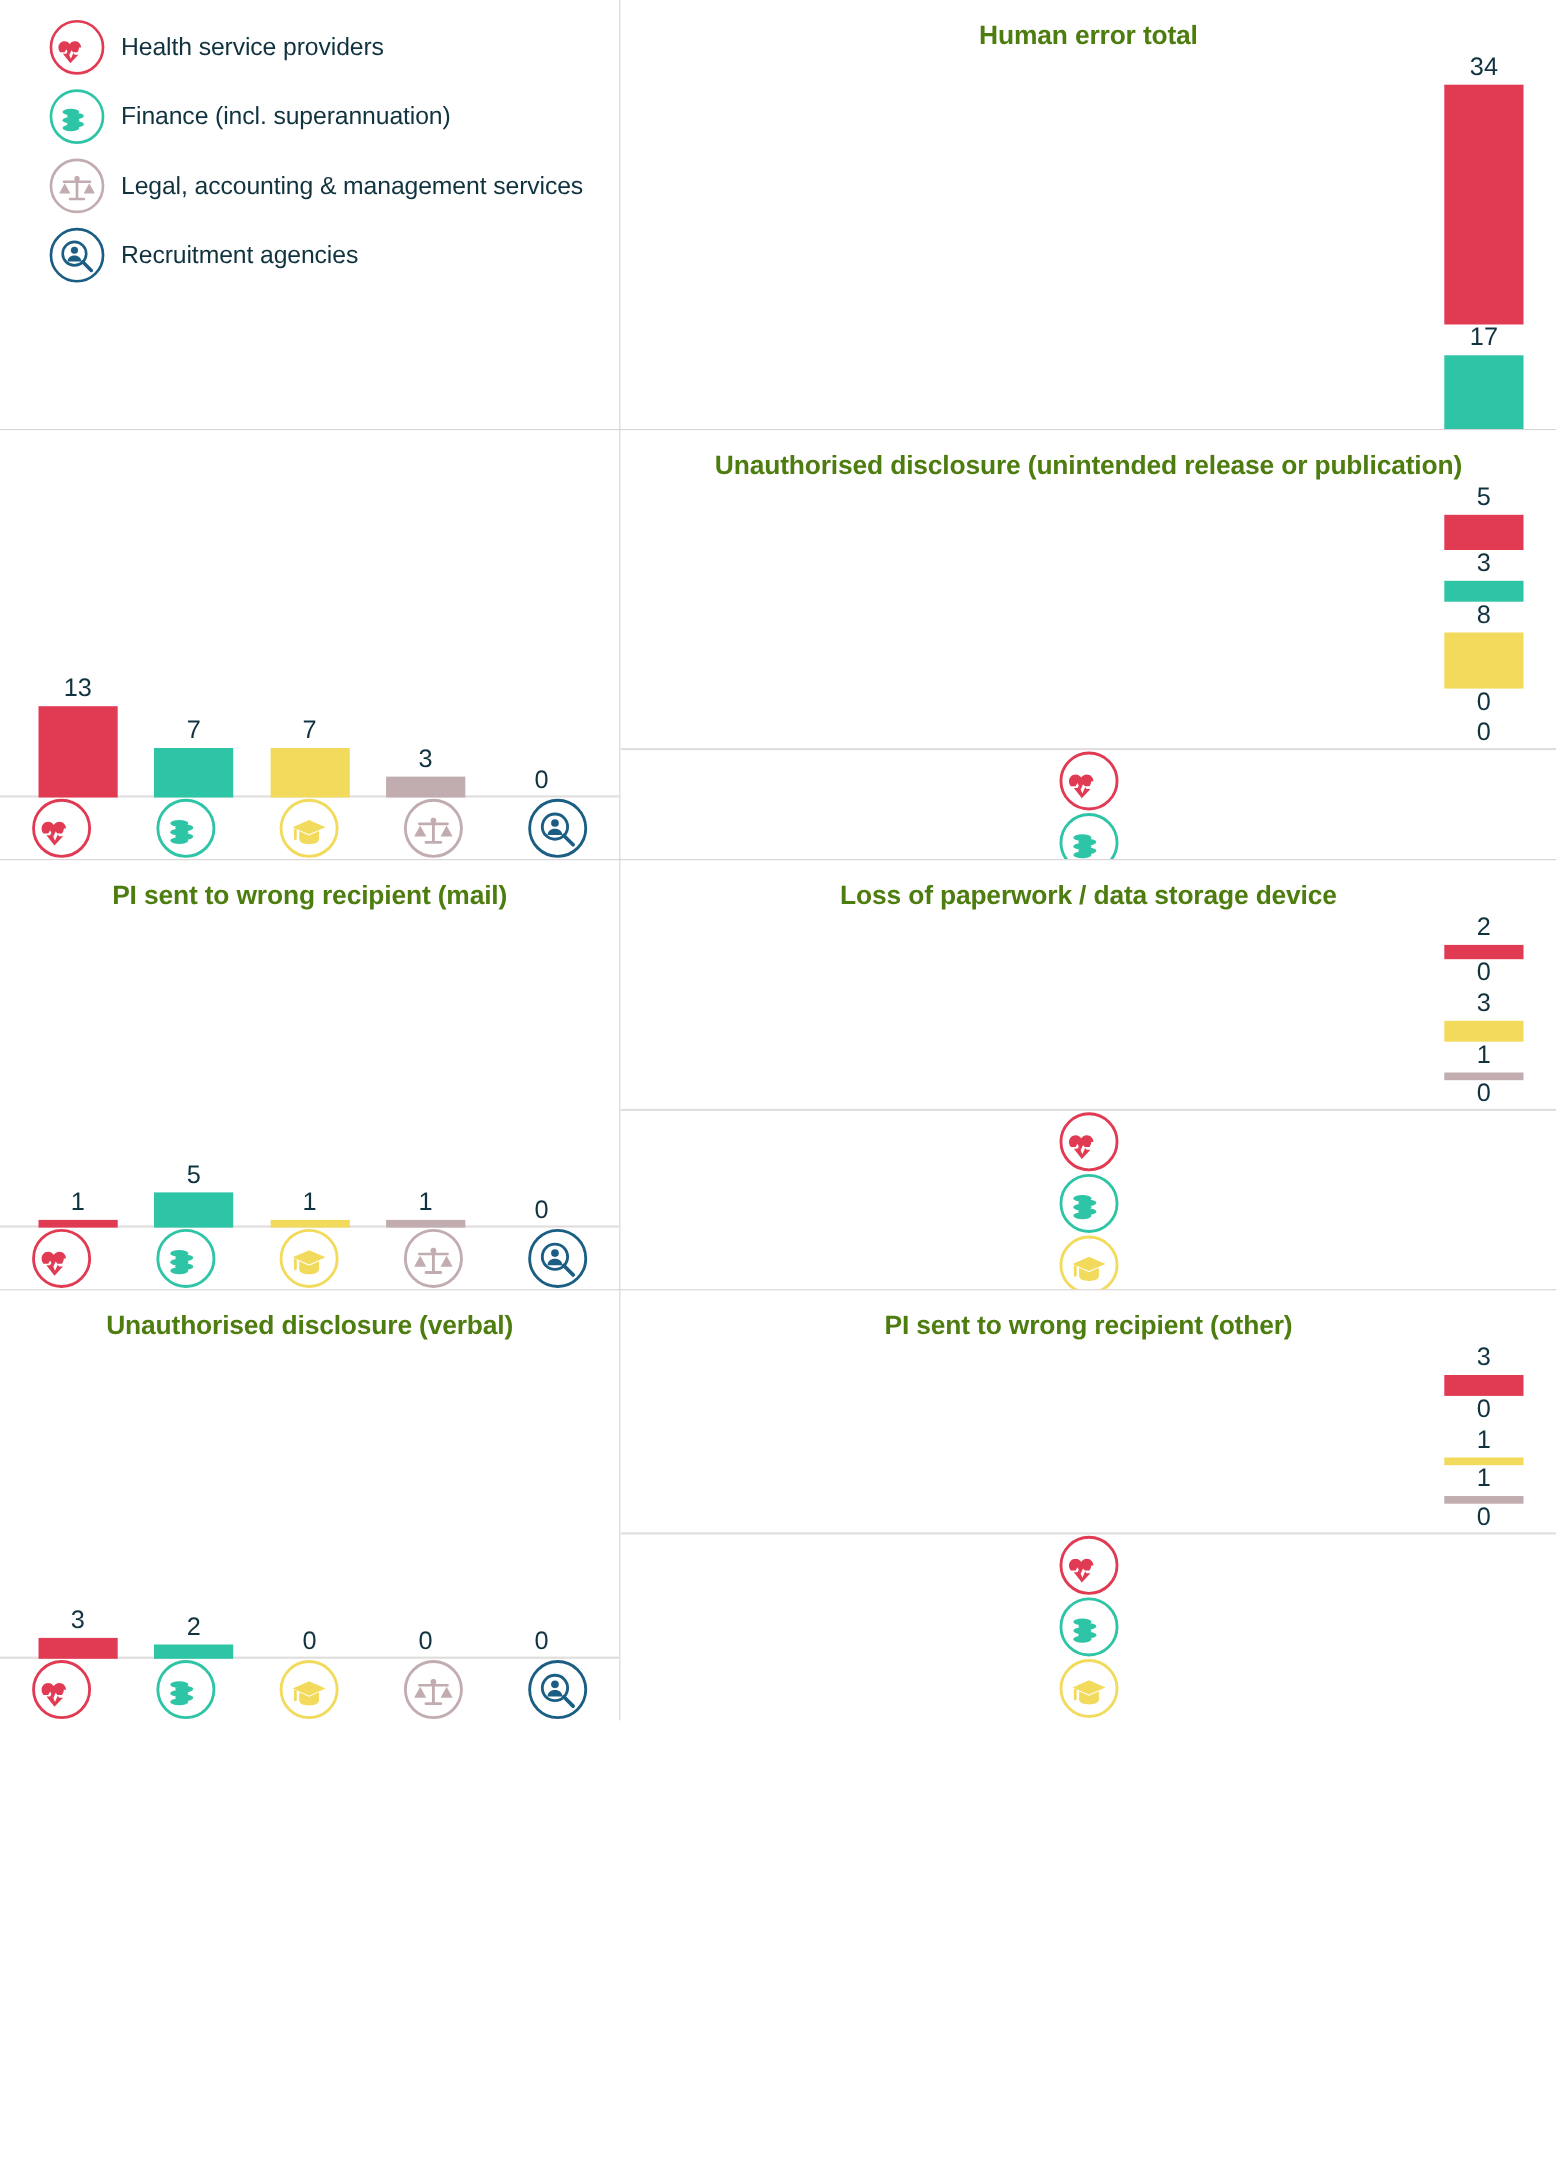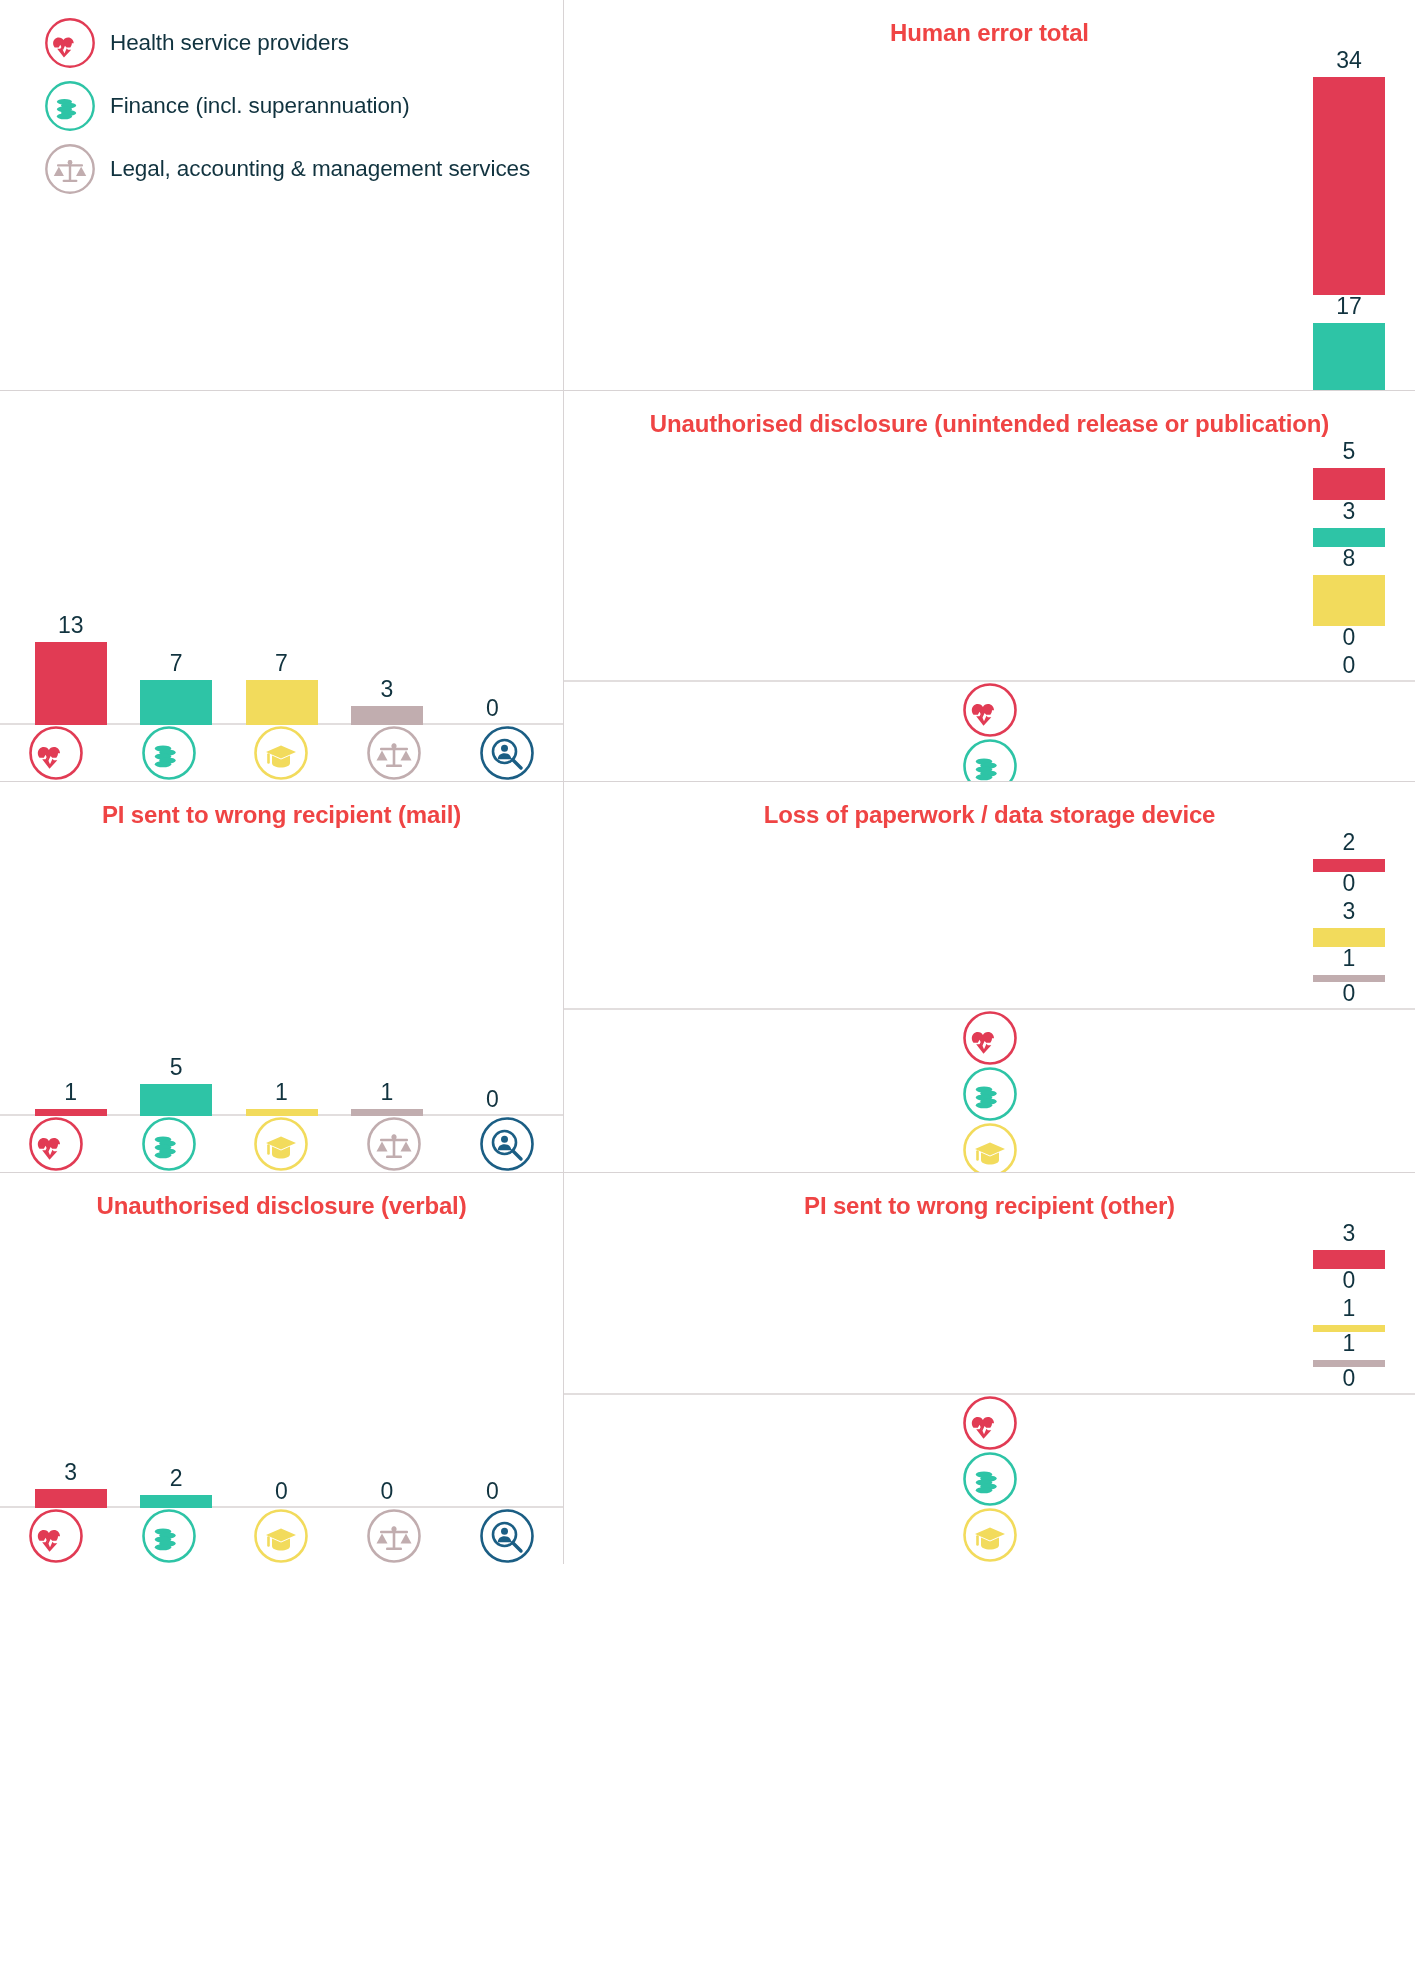--- a/index.html
+++ b/index.html
@@ -62,21 +62,21 @@
     display: flex;
     flex-direction: column;
     align-items: center;
     padding-top: 16px;
     height: 100%;
     box-sizing: border-box;
   }
   .panel-title {
     font-size: 24px;
     font-weight: bold;
-    color: #ef4444;
+    color: #4d7c0f;
     text-align: right;
     line-height: 1.38;
     max-width: 86%;
     letter-spacing: -0.15px;
   }
   .plot {
     flex: 1 1 auto;
     width: 100%;
     position: relative;
     display: flex;
@@ -166,20 +166,30 @@
             <circle cx="28" cy="28" r="25.5" fill="none" stroke="#C1ADAF" stroke-width="2.6"></circle>
             <rect x="26.7" y="18.5" width="2.6" height="22" fill="#C1ADAF"></rect>
             <rect x="14" y="22.8" width="28" height="2.4" rx="1" fill="#C1ADAF"></rect>
             <rect x="20" y="39.5" width="16" height="2.6" rx="1.2" fill="#C1ADAF"></rect>
             <circle cx="28" cy="21" r="2.6" fill="#C1ADAF"></circle>
             <path d="M16 25.5 L10.5 35.5 L21.5 35.5 Z" fill="#C1ADAF"></path>
             <path d="M40 25.5 L34.5 35.5 L45.5 35.5 Z" fill="#C1ADAF"></path>
           </svg></span>
         <span class="legend-label">Legal, accounting &amp; management services</span>
       </div>
+      <div class="legend-item">
+        <span class="legend-icon"><svg viewBox="0 0 56 56" width="52" height="52" xmlns="http://www.w3.org/2000/svg">
+            <circle cx="28" cy="28" r="25.5" fill="none" stroke="#1B5E84" stroke-width="2.6"></circle>
+            <circle cx="25.5" cy="26.5" r="11.5" fill="none" stroke="#1B5E84" stroke-width="2.6"></circle>
+            <line x1="33.5" y1="34.5" x2="42" y2="43" stroke="#1B5E84" stroke-width="3.4" stroke-linecap="round"></line>
+            <circle cx="25.5" cy="23.2" r="3.5" fill="#1B5E84"></circle>
+            <path d="M18.8 34.2 C18.8 30.6 21.6 28.3 25.5 28.3 C29.4 28.3 32.2 30.6 32.2 34.2 Z" fill="#1B5E84"></path>
+          </svg></span>
+        <span class="legend-label">Recruitment agencies</span>
+      </div>
     </div>
 
   <div class="cell col2" id="chart-0">
       <div class="panel">
         <div class="panel-title">Human error total</div>
         <div class="plot">
           <div class="bars">
             <div class="baseline"></div>
             <div class="barcol">
               <div class="barval">34</div>

